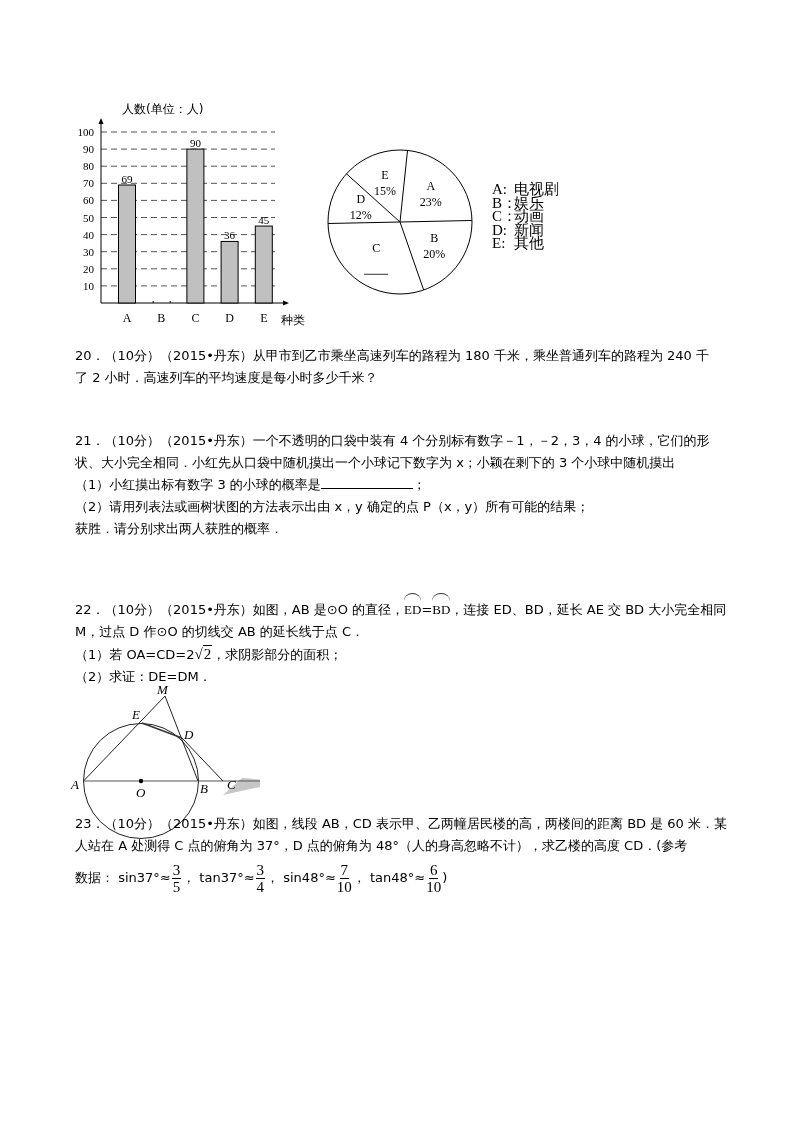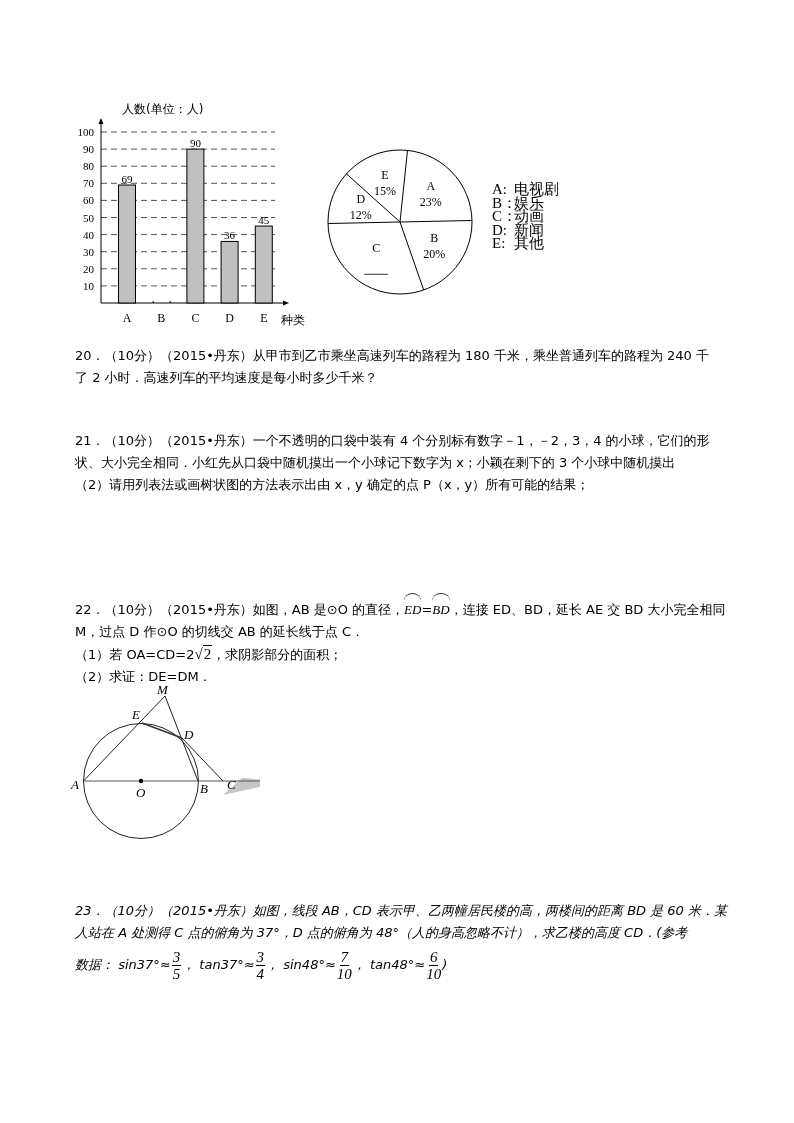--- a/index.html
+++ b/index.html
@@ -3,21 +3,21 @@
 <meta charset="utf-8">
 <style>
   html, body { margin:0; padding:0; background:#ffffff; }
   body { width:794px; height:1123px; position:relative; overflow:hidden;
          font-family:"DejaVu Sans", "Liberation Sans", sans-serif; color:#000; }
   .abs { position:absolute; }
   .serif { font-family:"Liberation Serif", "DejaVu Serif", serif; }
   .q { position:absolute; left:75px; width:660px; font-size:13px; line-height:22px; }
   .q p { margin:0; white-space:nowrap; }
   .blank { display:inline-block; width:92px; border-bottom:1px solid #000; height:14px; vertical-align:baseline; }
-  .arc { display:inline-block; position:relative; padding-top:2px;font-style:italic; }
+  .arc { display:inline-block; position:relative; padding-top:2px; }
   .arc::before { content:""; position:absolute; left:0; right:0; top:-4px; height:7px;
                  border-top:1px solid #333; border-radius:50% 50% 0 0 / 100% 100% 0 0; }
   .frac { display:inline-flex; flex-direction:column; align-items:center; vertical-align:middle;
           font-family:"Liberation Serif", serif; font-size:15px; line-height:16px; margin:0 1px; }
   .frac .num { border-bottom:1px solid #000; padding:0 1px; }
   .sqrt { font-family:"Liberation Serif", serif; font-size:15px; }
   .sqrt .rad { border-top:1px solid #000; padding:0 1px; }
   .legend { position:absolute; left:492px; top:183px; font-size:15px; line-height:13.5px; }
   .legend div { white-space:nowrap; }
   .legend .k { font-family:"Liberation Serif", serif; display:inline-block; width:22px; }
@@ -101,21 +101,23 @@
 </div>
 
 <div class="q" style="top:345px;">
   <p>20．（10分）（2015•丹东）从甲市到乙市乘坐高速列车的路程为 180 千米，乘坐普通列车的路程为 240 千</p>
   <p>了 2 小时．高速列车的平均速度是每小时多少千米？</p>
 </div>
 
 <div class="q" style="top:430px;">
   <p>21．（10分）（2015•丹东）一个不透明的口袋中装有 4 个分别标有数字－1，－2，3，4 的小球，它们的形</p>
   <p>状、大小完全相同．小红先从口袋中随机摸出一个小球记下数字为 x；小颖在剩下的 3 个小球中随机摸出</p>
+  <p><span>（1）小红摸出标有数字 3 的小球的概率是</span><span class="blank"></span><span>；</span></p>
   <p>（2）请用列表法或画树状图的方法表示出由 x，y 确定的点 P（x，y）所有可能的结果；</p>
+  <p>获胜．请分别求出两人获胜的概率．</p>
 </div>
 
 <div class="q" style="top:597px;">
   <p>
     <span>22．（10分）（2015•丹东）如图，AB 是⊙O 的直径，</span><span class="arc serif">ED</span><span>=</span><span class="arc serif">BD</span><span>，连接 ED、BD，延长 AE 交 BD 大小完全相同</span>
   </p>
   <p>M，过点 D 作⊙O 的切线交 AB 的延长线于点 C．</p>
   <p><span>（1）若 OA=CD=2</span><span class="sqrt">√<span class="rad">2</span></span><span>，求阴影部分的面积；</span></p>
   <p>（2）求证：DE=DM．</p>
 </div>
@@ -132,21 +134,21 @@
   <circle cx="81" cy="101" r="2.2" fill="#000"></circle>
   <text x="97" y="14" font-size="13" font-style="italic" font-family="Liberation Serif, serif">M</text>
   <text x="72" y="39" font-size="13" font-style="italic" font-family="Liberation Serif, serif">E</text>
   <text x="124" y="59" font-size="13" font-style="italic" font-family="Liberation Serif, serif">D</text>
   <text x="11" y="109" font-size="13" font-style="italic" font-family="Liberation Serif, serif">A</text>
   <text x="76" y="117" font-size="13" font-style="italic" font-family="Liberation Serif, serif">O</text>
   <text x="140" y="113" font-size="13" font-style="italic" font-family="Liberation Serif, serif">B</text>
   <text x="167" y="109" font-size="13" font-style="italic" font-family="Liberation Serif, serif">C</text>
 </svg>
 
-<div class="q" style="top:900px;font-style:italic;">
+<div class="q" style="top:813px;">
   <p>23．（10分）（2015•丹东）如图，线段 AB，CD 表示甲、乙两幢居民楼的高，两楼间的距离 BD 是 60 米．某</p>
   <p>人站在 A 处测得 C 点的俯角为 37°，D 点的俯角为 48°（人的身高忽略不计），求乙楼的高度 CD．(参考</p>
   <p style="margin-top:4px;line-height:34px;">
     <span>数据：</span>
     <span><span>sin37°≈</span><span class="frac">
           <span class="num">3</span>
           <span>5</span>
         </span><span>，</span></span>
     <span><span>tan37°≈</span><span class="frac">
           <span class="num">3</span>

